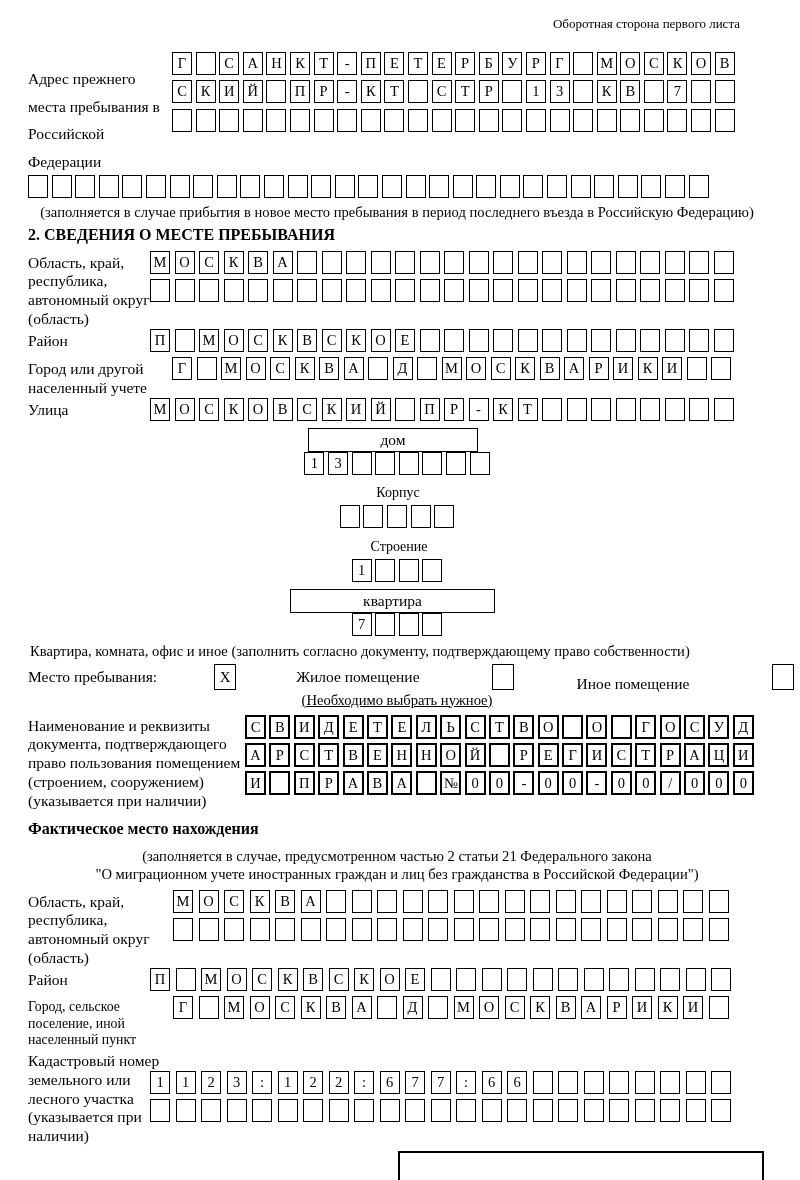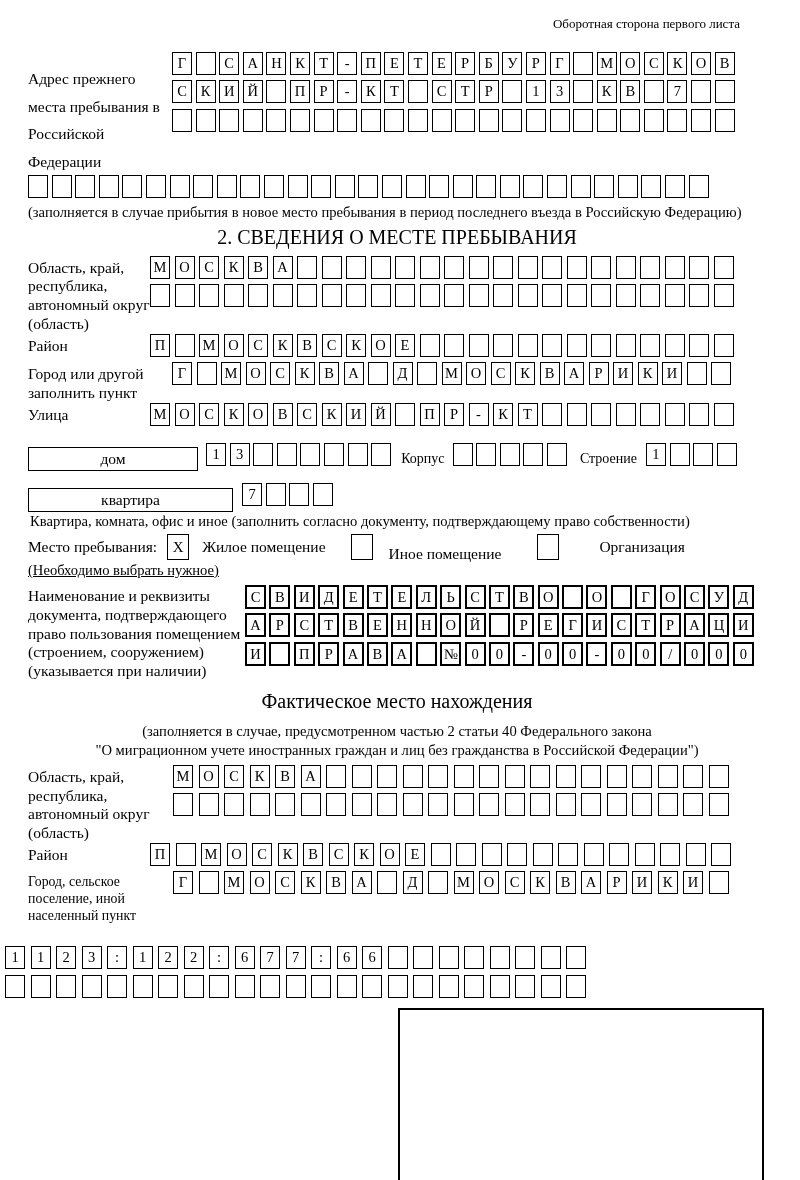--- a/index.html
+++ b/index.html
@@ -13,41 +13,41 @@
   .boxrow .cb { flex:none; width:18px; height:21px; border:1.5px solid #000;
                 font-size:14.5px; line-height:21px; text-align:center; font-family:"Liberation Serif", serif; }
   .g2 { gap:4.5px; }
   .wgap { gap:5.5px; }
   .thick { gap:3.4px; }
   .thick .cb { border-width:2px; width:17px; height:20px; line-height:20px; }
 
   .addr-block { display:flex; }
   .addr-label { flex:none; width:144px; font-size:15.5px; line-height:1.78; padding-top:2px;margin-top:11px; }
 
-  .caption { font-size:14.6px; text-align:left; margin:2px 0 5px 0; }
+  .caption { font-size:14.6px; text-align:center; margin:2px 0 5px 0; }
   .caption-left { font-size:14.6px; text-align:left; margin:1px 0 4px 2px; }
 
-  .sec-title { text-align:center; font-weight:normal; font-size:20px; margin:3px 0 7px 0; }
+  .sec-title { text-align:left; font-weight:bold; font-size:16px; margin:3px 0 7px 0; }
 
   .frow { display:flex; }
   .flabel { flex:none; width:122px; font-size:15.5px; line-height:1.21; padding-top:3px; }
   .flabel-b { flex:none; width:145px; font-size:15.5px; line-height:1.21; padding-top:3px; }
   .flabel-doc { flex:none; width:217px; font-size:15.5px; line-height:1.22; padding-top:2px; }
   .small-label { font-size:13.8px; }
   .indent22 { margin-left:22px; }
 
   .widebox { flex:none; border:1.6px solid #000; height:22px; line-height:22px;
              text-align:center; font-size:15.5px; }
   .dom-box { width:168px; margin-right:8px; }
   .kv-box { width:203px; margin-right:9px; }
   .inline-lbl { font-size:14px; line-height:25px; white-space:nowrap; }
 
-  .house-row, .apt-row { display:flex; align-items:flex-end; margin-top:12px; }
-
-  .stay-row { display:flex; align-items:center; height:27px; margin-top:3px; }
+  .house-row, .apt-row { display:flex; align-items:center; margin-top:2px;flex-direction:column; }
+
+  .stay-row { display:flex; align-items:center; height:27px; margin-top:3px;gap:47px; }
   .stay-row .txt { font-size:15.5px; white-space:nowrap; }
   .checkbox { flex:none; width:20px; height:24px; border:1.8px solid #000; text-align:center;
               line-height:24px; font-size:15px; }
 
   .doc-group { margin-top:6px; }
 
   .al-note { text-align:center; font-size:14.6px; line-height:1.25; }
   .al-title { margin-top:9px; margin-bottom:9px; }
 
   .cad-rows { margin-top:22px; }
@@ -262,21 +262,21 @@
         <span class="cb"></span>
         <span class="cb"></span>
         <span class="cb"></span>
         <span class="cb"></span>
         <span class="cb"></span>
         <span class="cb"></span>
       </div>
   </div>
 
   <div class="frow">
-    <div class="flabel">Город или другой заполнить пункт</div>
+    <div class="flabel">Город или другой населенный учете</div>
     <div class="boxrow g2 indent22">
         <span class="cb">Г</span>
         <span class="cb"></span>
         <span class="cb">М</span>
         <span class="cb">О</span>
         <span class="cb">С</span>
         <span class="cb">К</span>
         <span class="cb">В</span>
         <span class="cb">А</span>
         <span class="cb"></span>
@@ -447,21 +447,21 @@
           <span class="cb">0</span>
           <span class="cb">/</span>
           <span class="cb">0</span>
           <span class="cb">0</span>
           <span class="cb">0</span>
         </div>
     </div>
   </div>
 
   <div class="sec-title al-title">Фактическое место нахождения</div>
-  <div class="al-note">(заполняется в случае, предусмотренном частью 2 статьи 40 Федерального закона</div>
+  <div class="al-note">(заполняется в случае, предусмотренном частью 2 статьи 21 Федерального закона</div>
   <div class="al-note" style="margin-bottom:6px;">"О миграционном учете иностранных граждан и лиц без гражданства в Российской Федерации")</div>
 
   <div class="frow">
     <div class="flabel-b">Область, край, республика, автономный округ (область)</div>
     <div>
       <div class="boxrow wgap">
           <span class="cb">М</span>
           <span class="cb">О</span>
           <span class="cb">С</span>
           <span class="cb">К</span>
@@ -562,20 +562,21 @@
         <span class="cb">А</span>
         <span class="cb">Р</span>
         <span class="cb">И</span>
         <span class="cb">К</span>
         <span class="cb">И</span>
         <span class="cb"></span>
       </div>
   </div>
 
   <div class="frow">
+    <div class="flabel-b">Кадастровый номер земельного или лесного участка (указывается при наличии)</div>
     <div class="cad-rows" style="margin-left:-23px;">
       <div class="boxrow wgap">
           <span class="cb">1</span>
           <span class="cb">1</span>
           <span class="cb">2</span>
           <span class="cb">3</span>
           <span class="cb">:</span>
           <span class="cb">1</span>
           <span class="cb">2</span>
           <span class="cb">2</span>

